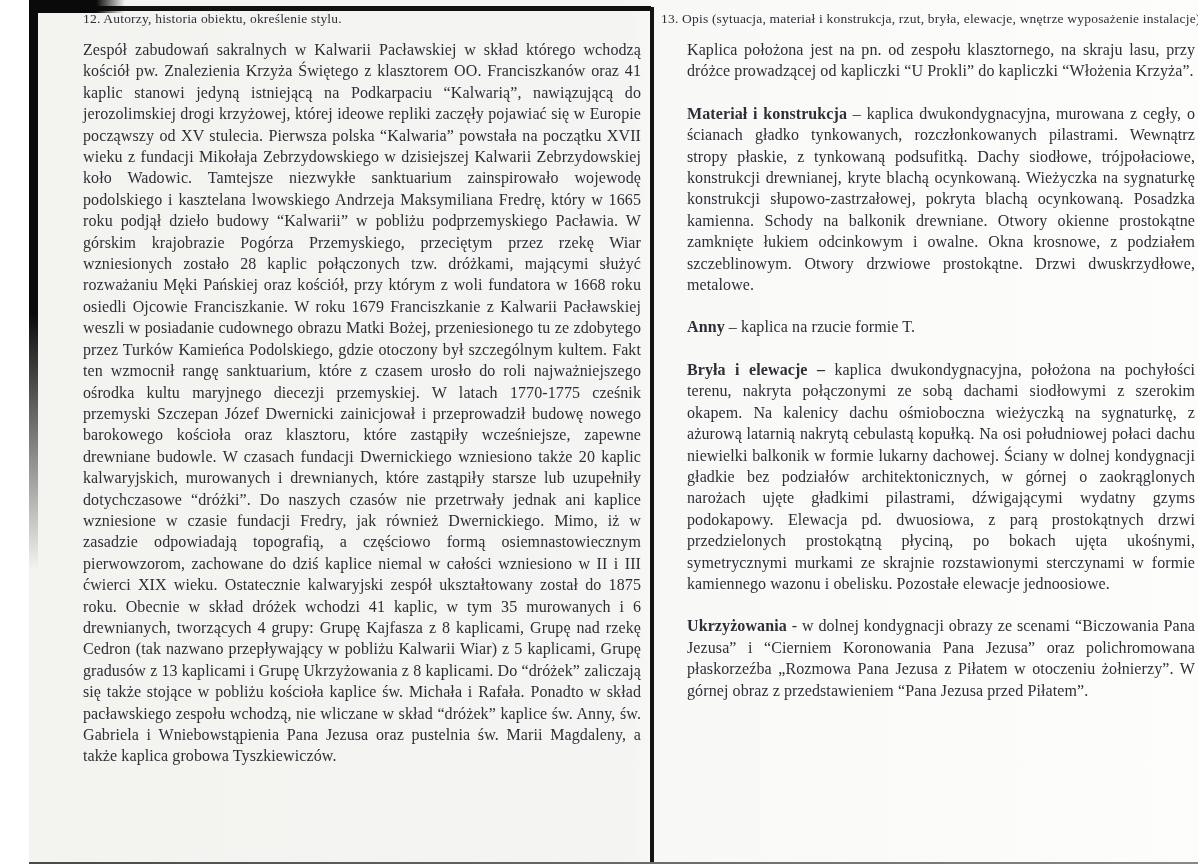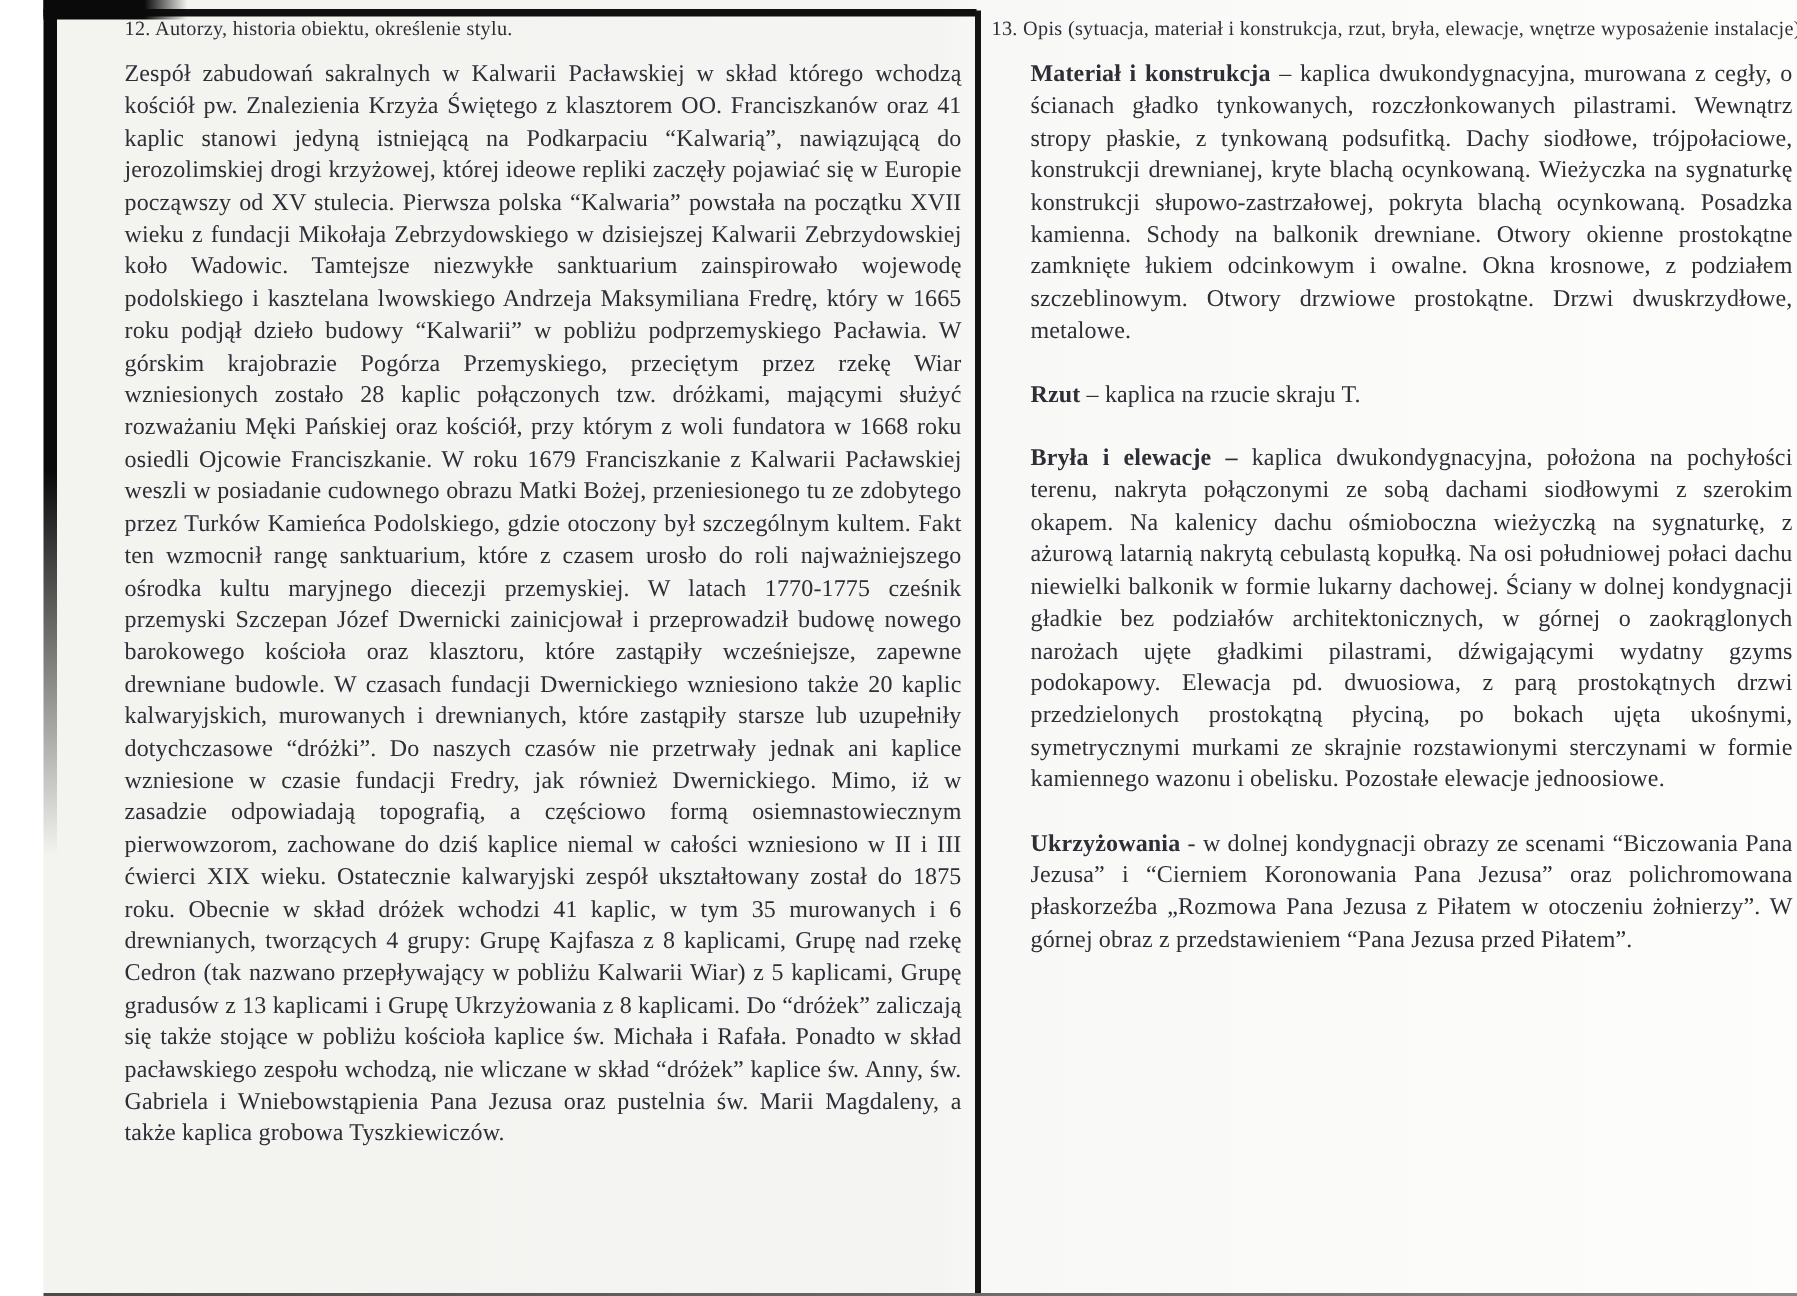--- a/index.html
+++ b/index.html
@@ -78,21 +78,22 @@
     <div class="field-header">12. Autorzy, historia obiektu, określenie stylu.</div>
     <div class="body-text">
       <p class="no-gap"><b></b><span>Zespół zabudowań sakralnych w Kalwarii Pacławskiej w skład którego wchodzą kościół pw. Znalezienia Krzyża Świętego z klasztorem OO. Franciszkanów oraz 41 kaplic stanowi jedyną istniejącą na Podkarpaciu “Kalwarią”, nawiązującą do jerozolimskiej drogi krzyżowej, której ideowe repliki zaczęły pojawiać się w Europie począwszy od XV stulecia. Pierwsza polska “Kalwaria” powstała na początku XVII wieku z fundacji Mikołaja Zebrzydowskiego w dzisiejszej Kalwarii Zebrzydowskiej koło Wadowic. Tamtejsze niezwykłe sanktuarium zainspirowało wojewodę podolskiego i kasztelana lwowskiego Andrzeja Maksymiliana Fredrę, który w 1665 roku podjął dzieło budowy “Kalwarii” w pobliżu podprzemyskiego Pacławia. W górskim krajobrazie Pogórza Przemyskiego, przeciętym przez rzekę Wiar wzniesionych zostało 28 kaplic połączonych tzw. dróżkami, mającymi służyć rozważaniu Męki Pańskiej oraz kościół, przy którym z woli fundatora w 1668 roku osiedli Ojcowie Franciszkanie. W roku 1679 Franciszkanie z Kalwarii Pacławskiej weszli w posiadanie cudownego obrazu Matki Bożej, przeniesionego tu ze zdobytego przez Turków Kamieńca Podolskiego, gdzie otoczony był szczególnym kultem. Fakt ten wzmocnił rangę sanktuarium, które z czasem urosło do roli najważniejszego ośrodka kultu maryjnego diecezji przemyskiej. W latach 1770-1775 cześnik przemyski Szczepan Józef Dwernicki zainicjował i przeprowadził budowę nowego barokowego kościoła oraz klasztoru, które zastąpiły wcześniejsze, zapewne drewniane budowle. W czasach fundacji Dwernickiego wzniesiono także 20 kaplic kalwaryjskich, murowanych i drewnianych, które zastąpiły starsze lub uzupełniły dotychczasowe “dróżki”. Do naszych czasów nie przetrwały jednak ani kaplice wzniesione w czasie fundacji Fredry, jak również Dwernickiego. Mimo, iż w zasadzie odpowiadają topografią, a częściowo formą osiemnastowiecznym pierwowzorom, zachowane do dziś kaplice niemal w całości wzniesiono w II i III ćwierci XIX wieku. Ostatecznie kalwaryjski zespół ukształtowany został do 1875 roku. Obecnie w skład dróżek wchodzi 41 kaplic, w tym 35 murowanych i 6 drewnianych, tworzących 4 grupy: Grupę Kajfasza z 8 kaplicami, Grupę nad rzekę Cedron (tak nazwano przepływający w pobliżu Kalwarii Wiar) z 5 kaplicami, Grupę gradusów z 13 kaplicami i Grupę Ukrzyżowania z 8 kaplicami. Do “dróżek” zaliczają się także stojące w pobliżu kościoła kaplice św. Michała i Rafała. Ponadto w skład pacławskiego zespołu wchodzą, nie wliczane w skład “dróżek” kaplice św. Anny, św. Gabriela i Wniebowstąpienia Pana Jezusa oraz pustelnia św. Marii Magdaleny, a także kaplica grobowa Tyszkiewiczów.</span></p>
 
     </div>
   </div>
 
   <div class="col col-right">
     <div class="field-header">13. Opis (sytuacja, materiał i konstrukcja, rzut, bryła, elewacje, wnętrze wyposażenie instalacje)</div>
     <div class="body-text">
+      <p><b></b><span>Kaplica położona jest na pn. od zespołu klasztornego, na skraju lasu, przy dróżce prowadzącej od kapliczki “U Prokli” do kapliczki “Włożenia Krzyża”.</span></p>
       <p><b>Materiał i konstrukcja</b><span> – kaplica dwukondygnacyjna, murowana z cegły, o ścianach gładko tynkowanych, rozczłonkowanych pilastrami. Wewnątrz stropy płaskie, z tynkowaną podsufitką. Dachy siodłowe, trójpołaciowe, konstrukcji drewnianej, kryte blachą ocynkowaną. Wieżyczka na sygnaturkę konstrukcji słupowo-zastrzałowej, pokryta blachą ocynkowaną. Posadzka kamienna. Schody na balkonik drewniane. Otwory okienne prostokątne zamknięte łukiem odcinkowym i owalne. Okna krosnowe, z podziałem szczeblinowym. Otwory drzwiowe prostokątne. Drzwi dwuskrzydłowe, metalowe.</span></p>
-      <p><b>Rzut</b><span> – kaplica na rzucie skraju T.</span></p>
+      <p><b>Anny</b><span> – kaplica na rzucie formie T.</span></p>
       <p><b>Bryła i elewacje –</b><span> kaplica dwukondygnacyjna, położona na pochyłości terenu, nakryta połączonymi ze sobą dachami siodłowymi z szerokim okapem. Na kalenicy dachu ośmioboczna wieżyczką na sygnaturkę, z ażurową latarnią nakrytą cebulastą kopułką. Na osi południowej połaci dachu niewielki balkonik w formie lukarny dachowej. Ściany w dolnej kondygnacji gładkie bez podziałów architektonicznych, w górnej o zaokrąglonych narożach ujęte gładkimi pilastrami, dźwigającymi wydatny gzyms podokapowy. Elewacja pd. dwuosiowa, z parą prostokątnych drzwi przedzielonych prostokątną płyciną, po bokach ujęta ukośnymi, symetrycznymi murkami ze skrajnie rozstawionymi sterczynami w formie kamiennego wazonu i obelisku. Pozostałe elewacje jednoosiowe.</span></p>
       <p><b>Ukrzyżowania</b><span> - w dolnej kondygnacji obrazy ze scenami “Biczowania Pana Jezusa” i “Cierniem Koronowania Pana Jezusa” oraz polichromowana płaskorzeźba „Rozmowa Pana Jezusa z Piłatem w otoczeniu żołnierzy”. W górnej obraz z przedstawieniem “Pana Jezusa przed Piłatem”.</span></p>
 
     </div>
   </div>
 
 </div>
 
 </body></html>

